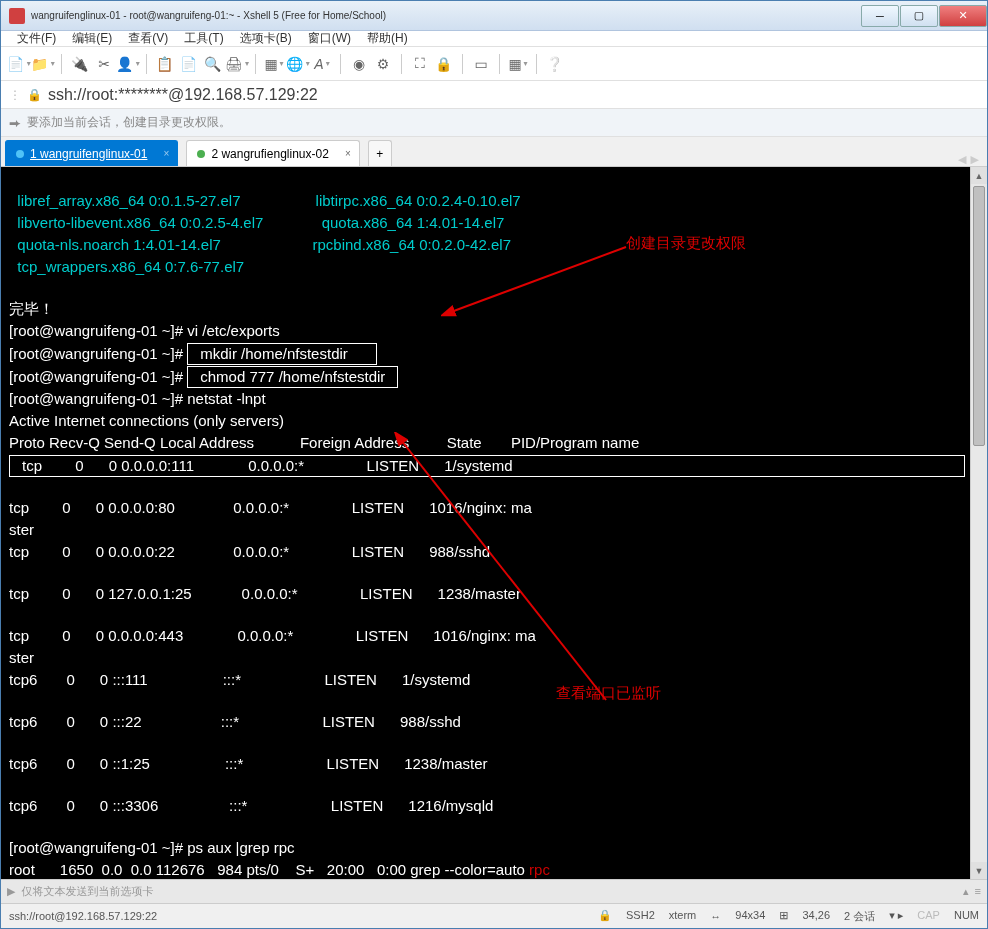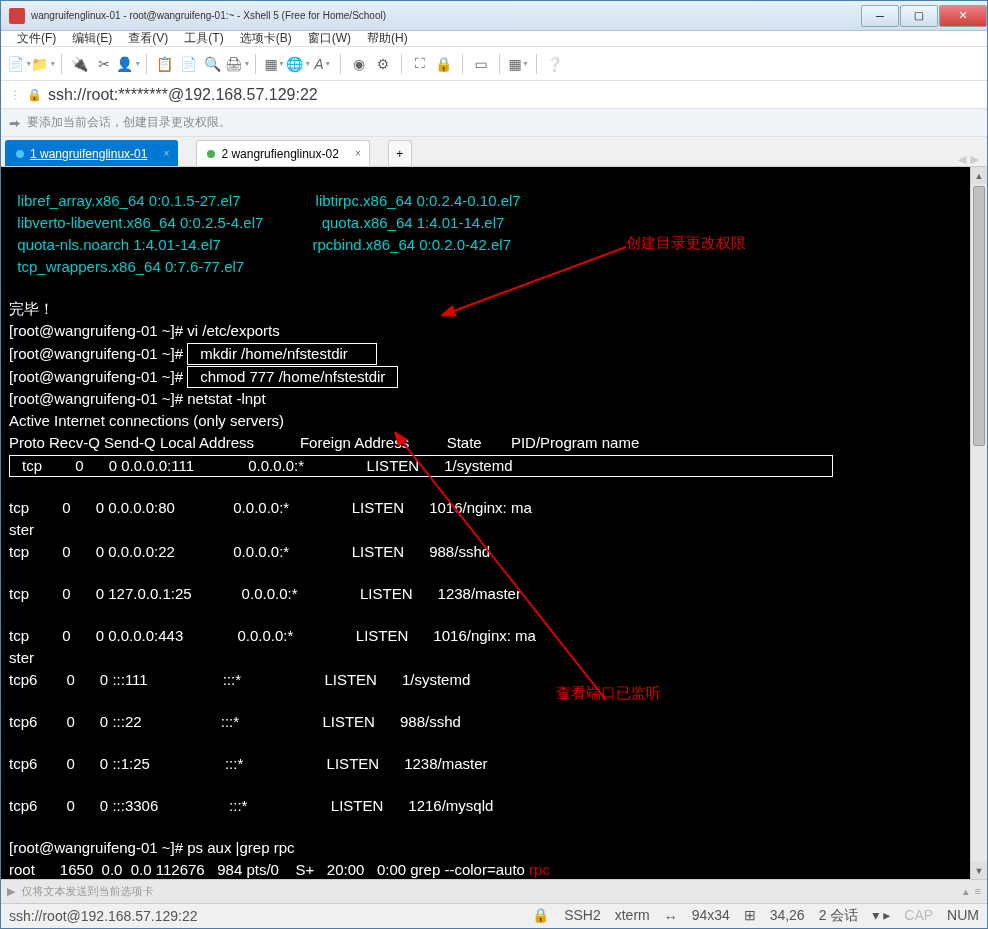--- a/index.html
+++ b/index.html
@@ -16,38 +16,38 @@
 .toolbar{height:34px;background:#fff;display:flex;align-items:center;padding:0 8px;border-bottom:1px solid #e0e0e0;gap:4px}
 .tb-sep{width:1px;height:20px;background:#ccc;margin:0 4px}
 .tb-btn{width:20px;height:20px;display:flex;align-items:center;justify-content:center;color:#666;font-size:14px}
 .tb-btn.dropdown::after{content:"▾";font-size:8px;margin-left:2px;color:#999}
 .addressbar{height:28px;background:#fff;display:flex;align-items:center;padding:0 8px;border-bottom:1px solid #e0e0e0}
 .lock-icon{color:#999;margin:0 6px;font-size:12px}
 .addr-text{color:#404040;font-size:16px}
 .infobar{height:28px;background:#f0f4f8;display:flex;align-items:center;padding:0 8px;border-bottom:1px solid #e0e0e0;color:#888;font-size:12px}
 .infobar-icon{margin-right:6px;color:#888}
 .tabbar{height:30px;background:#f0f0f0;display:flex;align-items:flex-end;padding:0 4px;border-bottom:1px solid #ccc;position:relative}
-.tab{height:26px;padding:0 30px 0 10px;display:flex;align-items:center;background:#fff;border:1px solid #ccc;border-bottom:none;border-radius:3px 3px 0 0;margin-right:18px;font-size:12px;position:relative}
+.tab{height:26px;padding:0 30px 0 10px;display:flex;align-items:center;background:#fff;border:1px solid #ccc;border-bottom:none;border-radius:3px 3px 0 0;margin-right:8px;font-size:12px;position:relative}
 .tab.active{background:#0078d4;color:#fff;border-color:#0078d4}
 .tab-dot{width:8px;height:8px;border-radius:50%;margin-right:6px}
 .tab.active .tab-dot{background:#4fc3f7}
 .tab-dot.green{background:#4caf50}
 .tab .close{position:absolute;right:8px;font-size:10px;color:inherit;opacity:.6}
 .tab.add{width:24px;padding:0;justify-content:center;background:#f8f8f8}
 .tabnav{position:absolute;right:8px;display:flex;gap:4px;color:#ccc;font-size:11px}
 .terminal{flex:1;background:#000;color:#fff;font-family:"Consolas","Courier New",monospace;font-size:15px;padding:4px 8px;overflow:hidden;position:relative;line-height:20px;white-space:pre}
 .cyan{color:#00cccc}
 .red{color:#c00}
 .redbox{border:1px solid #ffffff;display:inline-block;padding:0 12px}
 .white{color:#fff}
 .annotation{position:absolute;color:#d00;font-family:"SimSun",serif;font-size:15px;pointer-events:none}
 svg.arrow{position:absolute;pointer-events:none;z-index:10}
 .sendbar{height:24px;background:#e8e8e8;display:flex;align-items:center;padding:0 6px;border-top:1px solid #ccc;color:#999;font-size:11px;position:relative}
 .sendbar-right{position:absolute;right:6px;color:#999;display:flex;gap:6px}
-.statusbar{height:22px;background:#f0f0f0;display:flex;align-items:center;padding:12px 8px;font-size:14px;color:#555;border-top:1px solid #ccc}
+.statusbar{height:22px;background:#f0f0f0;display:flex;align-items:center;padding:12px 8px;font-size:11px;color:#555;border-top:1px solid #ccc}
 .status-left{flex:1}
 .status-items{display:flex;gap:14px}
 .scrollbar{position:absolute;right:0;top:0;bottom:0;width:17px;background:#f0f0f0;border-left:1px solid #ccc}
 .scroll-track{position:absolute;top:17px;bottom:17px;left:0;right:0;background:#e8e8e8}
 .scroll-thumb{position:absolute;left:2px;right:2px;top:2px;height:260px;background:#c0c0c0;border:1px solid #999;border-radius:2px}
 .scroll-btn{position:absolute;left:0;right:0;height:17px;background:#e0e0e0;display:flex;align-items:center;justify-content:center;font-size:9px;color:#666}
 .scroll-btn.up{top:0}
 .scroll-btn.down{bottom:0}
 .term-wrap{position:relative;flex:1;overflow:hidden}
 </style>
@@ -144,21 +144,21 @@
 <span class="cyan">  quota-nls.noarch 1:4.01-14.el7                      rpcbind.x86_64 0:0.2.0-42.el7</span>
 <span class="cyan">  tcp_wrappers.x86_64 0:7.6-77.el7</span>
 
 <span class="white">完毕！</span>
 <span class="white">[root@wangruifeng-01 ~]# </span><span class="white">vi /etc/exports</span>
 <span class="white">[root@wangruifeng-01 ~]# </span><span class="redbox"><span class="white">mkdir /home/nfstestdir</span>    </span>
 <span class="white">[root@wangruifeng-01 ~]# </span><span class="redbox"><span class="white">chmod 777 /home/nfstestdir</span></span>
 <span class="white">[root@wangruifeng-01 ~]# </span><span class="white">netstat -lnpt</span>
 <span class="white">Active Internet connections (only servers)</span>
 <span class="white">Proto Recv-Q Send-Q Local Address           Foreign Address         State       PID/Program name</span>
-<span class="redbox" style="width:824px"><span class="white">tcp        0      0 0.0.0.0:111             0.0.0.0:*               LISTEN      1/systemd     </span></span>
+<span class="redbox" style="width:956px"><span class="white">tcp        0      0 0.0.0.0:111             0.0.0.0:*               LISTEN      1/systemd     </span></span>
 
 <span class="white">tcp        0      0 0.0.0.0:80              0.0.0.0:*               LISTEN      1016/nginx: ma</span>
 <span class="white">ster</span>
 <span class="white">tcp        0      0 0.0.0.0:22              0.0.0.0:*               LISTEN      988/sshd</span>
 
 <span class="white">tcp        0      0 127.0.0.1:25            0.0.0.0:*               LISTEN      1238/master</span>
 
 <span class="white">tcp        0      0 0.0.0.0:443             0.0.0.0:*               LISTEN      1016/nginx: ma</span>
 <span class="white">ster</span>
 <span class="white">tcp6       0      0 :::111                  :::*                    LISTEN      1/systemd</span>

